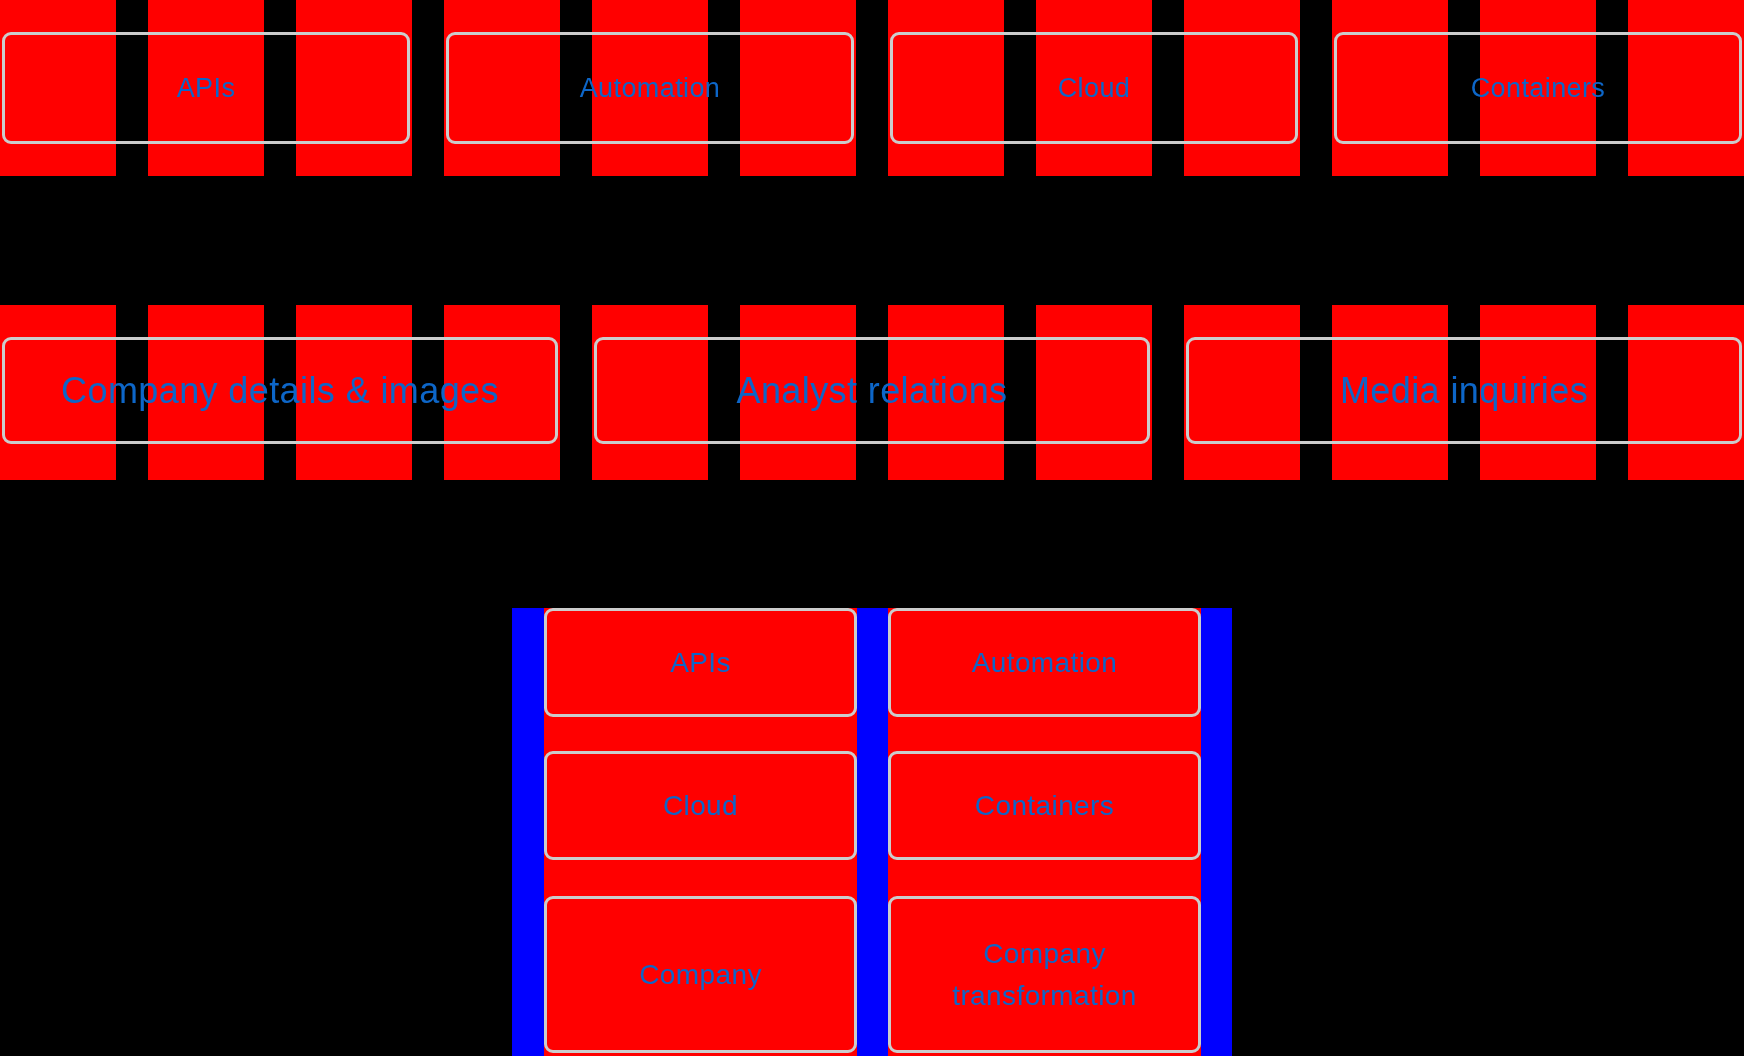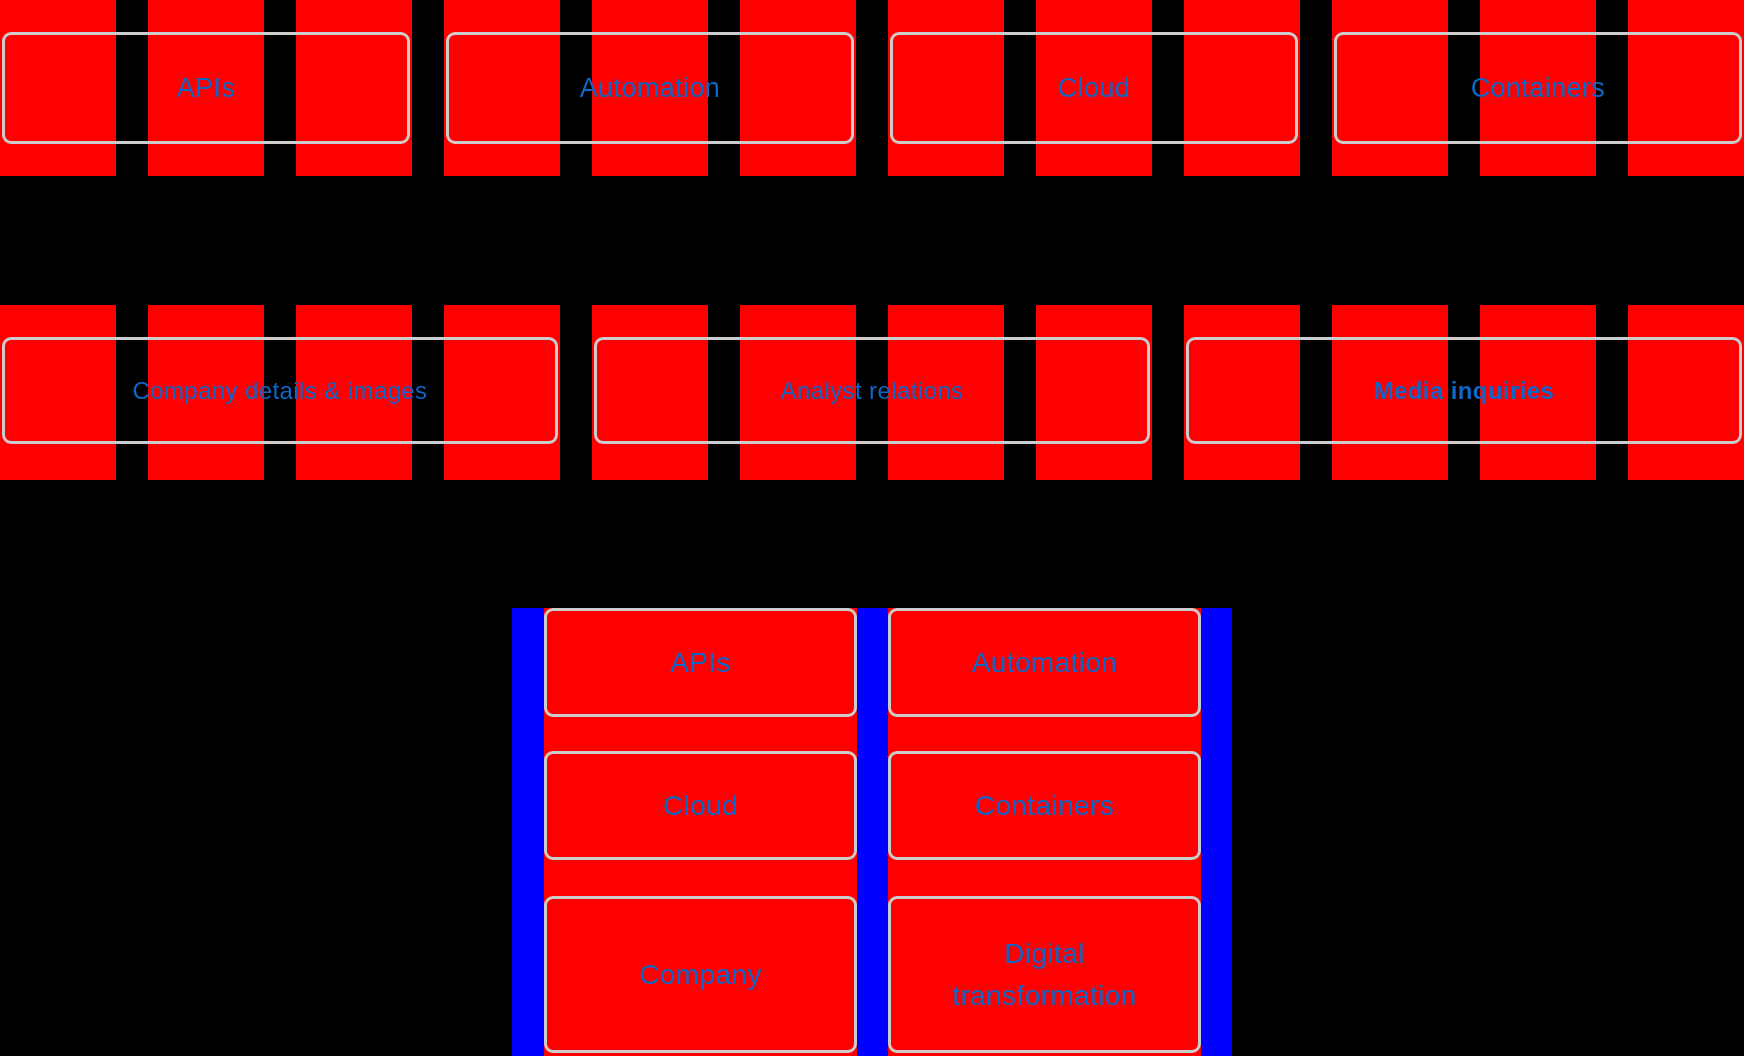--- a/index.html
+++ b/index.html
@@ -38,28 +38,28 @@
     border-radius: 9px;
     display: flex;
     align-items: center;
     justify-content: center;
     color: #0d66c8;
     font-weight: 500;
     letter-spacing: 0.4px;
     text-align: center;
   }
   .group-top    { top: 32px;  height: 112px; width: 408px; font-size: 27px; }
-  .group-middle { top: 337px; height: 107px; width: 556px; font-size: 24px; text-align: right; }
+  .group-middle { top: 337px; height: 107px; width: 556px; font-size: 36px; text-align: right; }
   .gt-0 { left: 2px; }
   .gt-1 { left: 446px; }
   .gt-2 { left: 890px; }
   .gt-3 { left: 1334px; }
   .gm-0 { left: 2px; }
   .gm-1 { left: 594px; }
-  .gm-2 { left: 1186px; font-weight: bold; }
+  .gm-2 { left: 1186px; }
   
   .panel {
     position: absolute;
     left: 512px;
     top: 608px;
     width: 720px;
     height: 448px;
     background: #0000ff;
   }
   .panel-col {
@@ -163,16 +163,16 @@
     </div>
   </div>
   <div class="panel-col col-1">
     <div class="card card-r0">
       <span class="card-label">Automation</span>
     </div>
     <div class="card card-r1">
       <span class="card-label">Containers</span>
     </div>
     <div class="card card-r2">
-      <span class="card-label">Digital transformation</span>
+      <span class="card-label">Company transformation</span>
     </div>
   </div>
 </div>
 
 </body></html>

